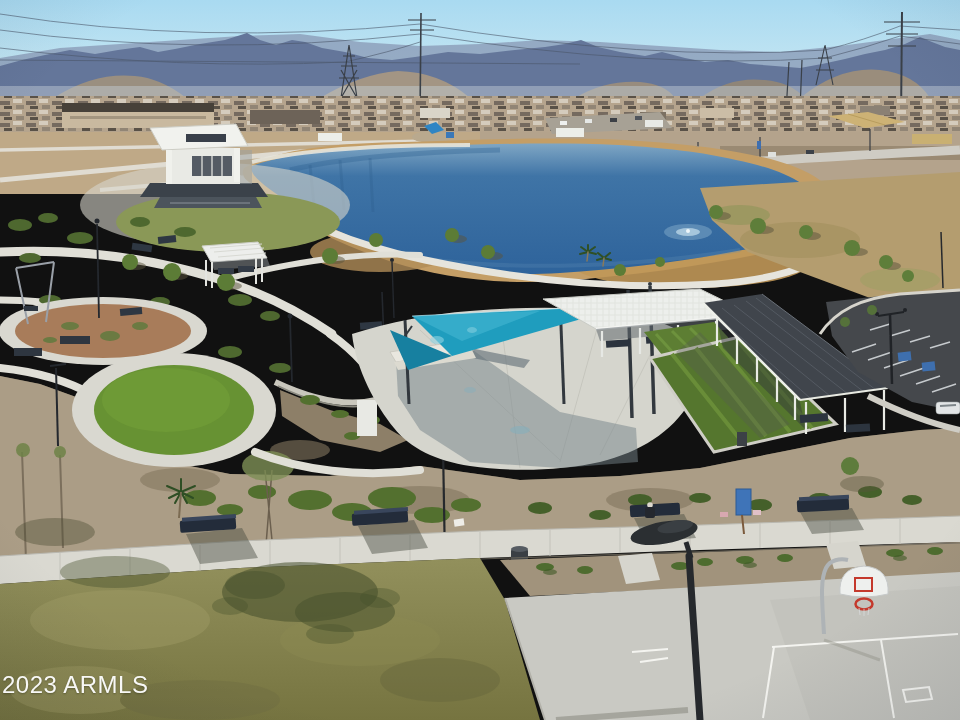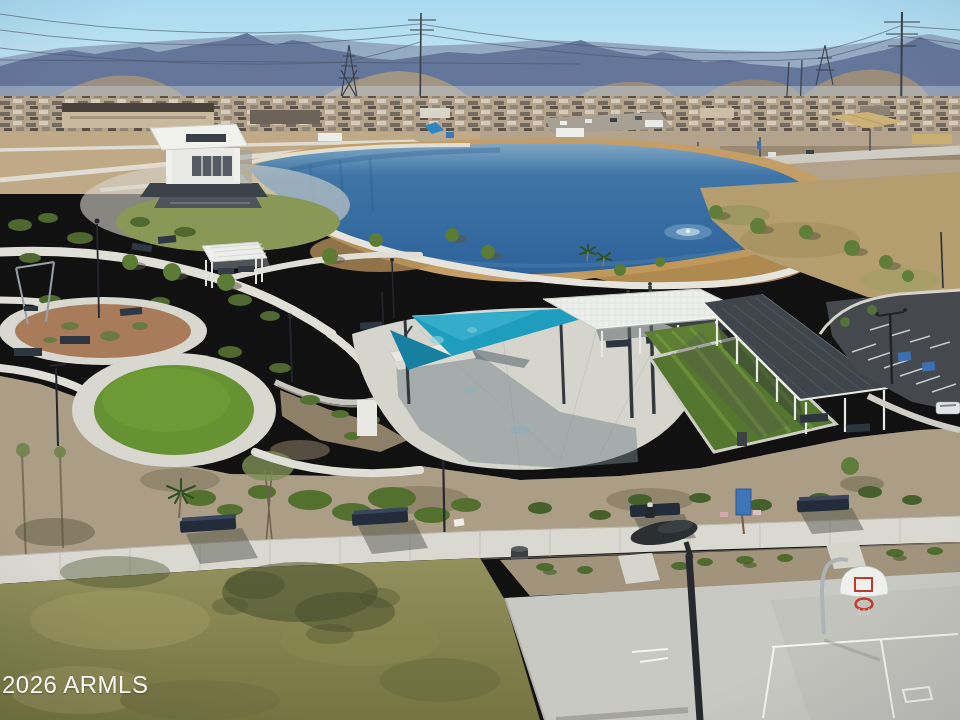--- a/index.html
+++ b/index.html
@@ -585,14 +585,14 @@
     <g transform="rotate(-10 668 532)">
       <ellipse cx="664" cy="532" rx="34" ry="11" fill="#2b2f32"></ellipse>
       <ellipse cx="676" cy="528" rx="18" ry="6" fill="#3a3f43"></ellipse>
     </g>
     <path d="M686,542 L691,558" stroke="#26292d" stroke-width="5"></path>
   </g>
 
   <rect x="0" y="0" width="960" height="720" fill="url(#vigG)"></rect>
 </svg>
 
-<div class="watermark">2026 ARMLS</div>
+<div class="watermark">2023 ARMLS</div>
 </div>
 
 </body></html>

